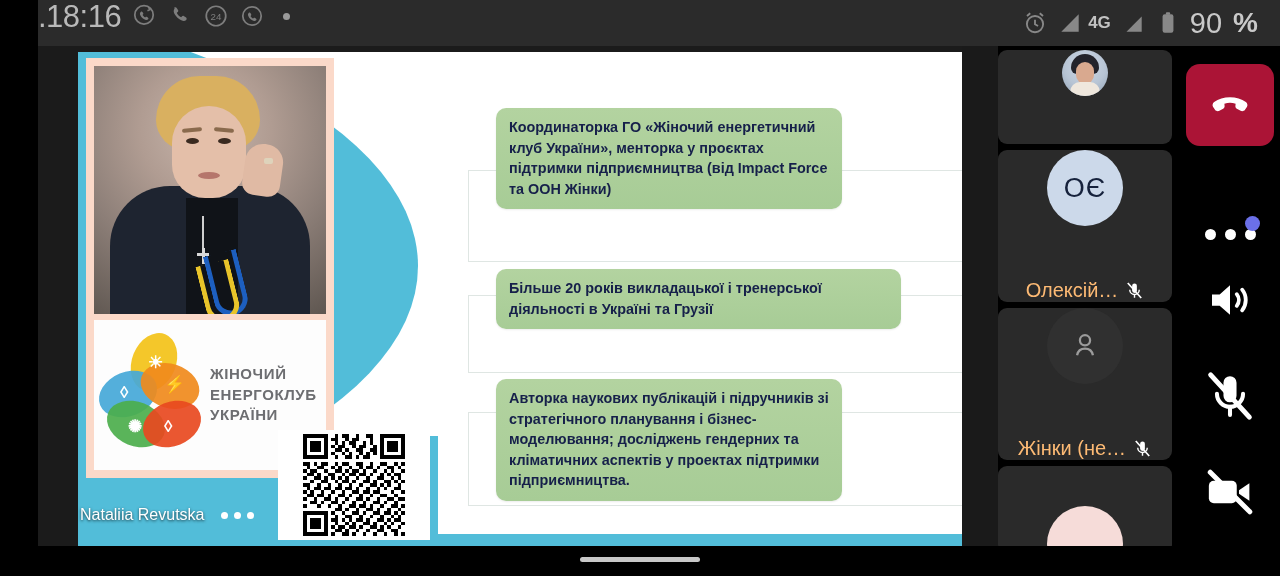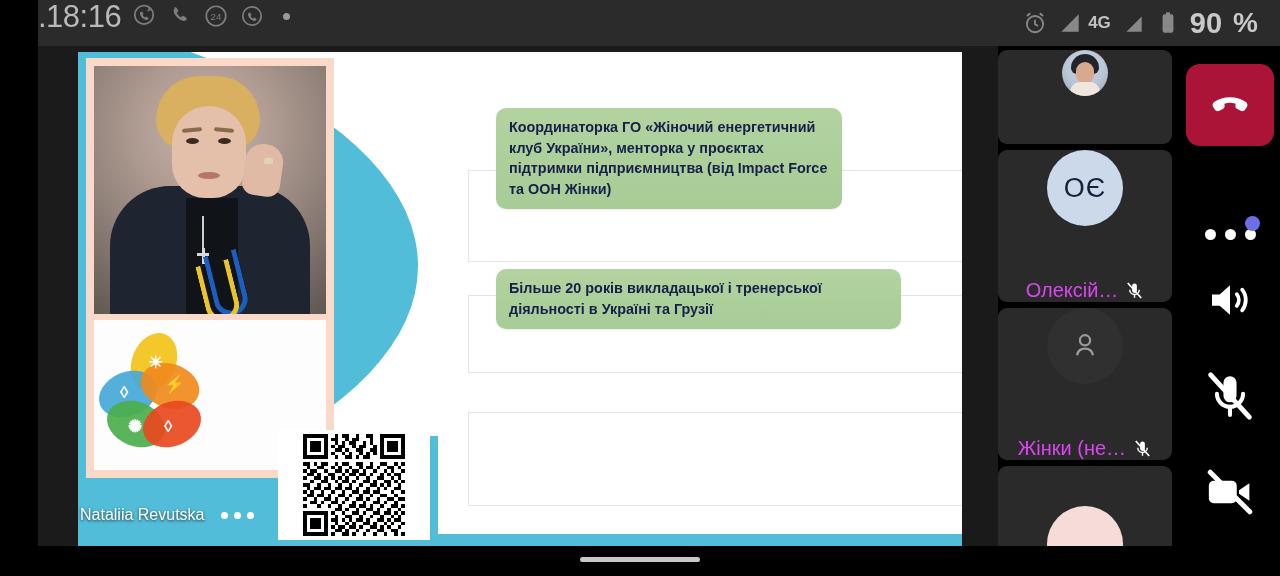--- a/index.html
+++ b/index.html
@@ -25,21 +25,21 @@
   .sb-time {
     color: #b9b9b9; font-size: 31px; font-weight: 400; letter-spacing: -0.5px;
     line-height: 1;
   }
   .sb-ico { width: 26px; height: 26px; display: block; opacity: .62; }
   .sb-dot { width: 7px; height: 7px; border-radius: 50%; background: #9a9a9a; margin-left: 8px; }
   .sb-right {
     position: absolute; right: 22px; top: 0; height: 46px;
     display: flex; align-items: center; gap: 9px;
   }
-  .sb-batt { color: #c9c9c9; font-size: 29px; font-weight: 700; letter-spacing: 0px; }
+  .sb-batt { color: #c9c9c9; font-size: 29px; font-weight: 400; letter-spacing: 0px; }
   .sb-pct  { color: #c9c9c9; font-size: 28px; font-weight: 700; margin-left: 2px;}
 
   
   .stage {
     position: absolute; left: 38px; top: 46px;
     width: 924px; height: 500px;
     background: #1b1b1b; overflow: hidden;
   }
   .slide {
     position: absolute; left: 40px; top: 6px; width: 884px; height: 494px;
@@ -177,21 +177,21 @@
     width: 76px; height: 76px; border-radius: 50%; background: #ccd9ea;
     color: #16223c; font-size: 27px; font-weight: 400;
     display: flex; align-items: center; justify-content: center; letter-spacing: 1px;
   }
   .av-silhouette {
     width: 76px; height: 76px; border-radius: 50%; background: #303030;
     display: flex; align-items: center; justify-content: center;
   }
   .tile-label {
     display: flex; align-items: center; gap: 7px; margin-top: 12px;
-    color: #d946ef; font-size: 20px; font-weight: 400; white-space: nowrap;
+    color: #fdba74; font-size: 20px; font-weight: 400; white-space: nowrap;
   }
   .mic-off { width: 19px; height: 19px; flex: 0 0 19px; }
   .av-pink {
     width: 76px; height: 76px; border-radius: 50%; background: #f6dcd9;
     position: absolute; left: 49px; top: 40px;
   }
 
   
   .toolbar {
     position: absolute; left: 1180px; top: 46px; width: 100px; height: 500px;
@@ -317,20 +317,25 @@
             <span class="petal p-sun"></span>
             <span class="petal p-water"></span>
             <span class="petal p-bolt"></span>
             <span class="petal p-wind"></span>
             <span class="petal p-fire"></span>
             <span class="ic-glyph g-sun">☀</span>
             <span class="ic-glyph g-water">◊</span>
             <span class="ic-glyph g-bolt">⚡</span>
             <span class="ic-glyph g-wind">✺</span>
             <span class="ic-glyph g-fire">◊</span>
+          </div>
+          <div class="logo-text">
+            <div>ЖІНОЧИЙ</div>
+            <div>ЕНЕРГОКЛУБ</div>
+            <div>УКРАЇНИ</div>
           </div>
         </div>
       </div>
 
       <div class="qr">
         <svg class="qr-grid" viewBox="0 0 29 29" shape-rendering="crispEdges">
           <rect width="29" height="29" fill="#fff"></rect>
           <g fill="#000">
             <path d="M0 0h7v7H0zM1 1v5h5V1z" fill="#000"></path>
               <rect x="2" y="2" width="3" height="3"></rect>
@@ -563,20 +568,21 @@
           </g>
         </svg>
       </div>
 
       <div class="row-bg r1"></div>
       <div class="row-bg r2"></div>
       <div class="row-bg r3"></div>
 
       <div class="gbox g1">Координаторка ГО «Жіночий енергетичний клуб України», менторка у проєктах підтримки підприємництва (від Impact Force та ООН Жінки)</div>
       <div class="gbox g2">Більше 20 років викладацької і тренерської діяльності в Україні та Грузії</div>
+      <div class="gbox g3">Авторка наукових публікацій і підручників зі стратегічного планування і бізнес-моделювання; досліджень гендерних та кліматичних аспектів у проектах підтримки підприємництва.</div>
     </div>
 
     <div class="presenter">
       <span class="presenter-name">Nataliia Revutska</span>
       <span class="dots-btn">
           <i></i>
           <i></i>
           <i></i>
         </span>
     </div>

